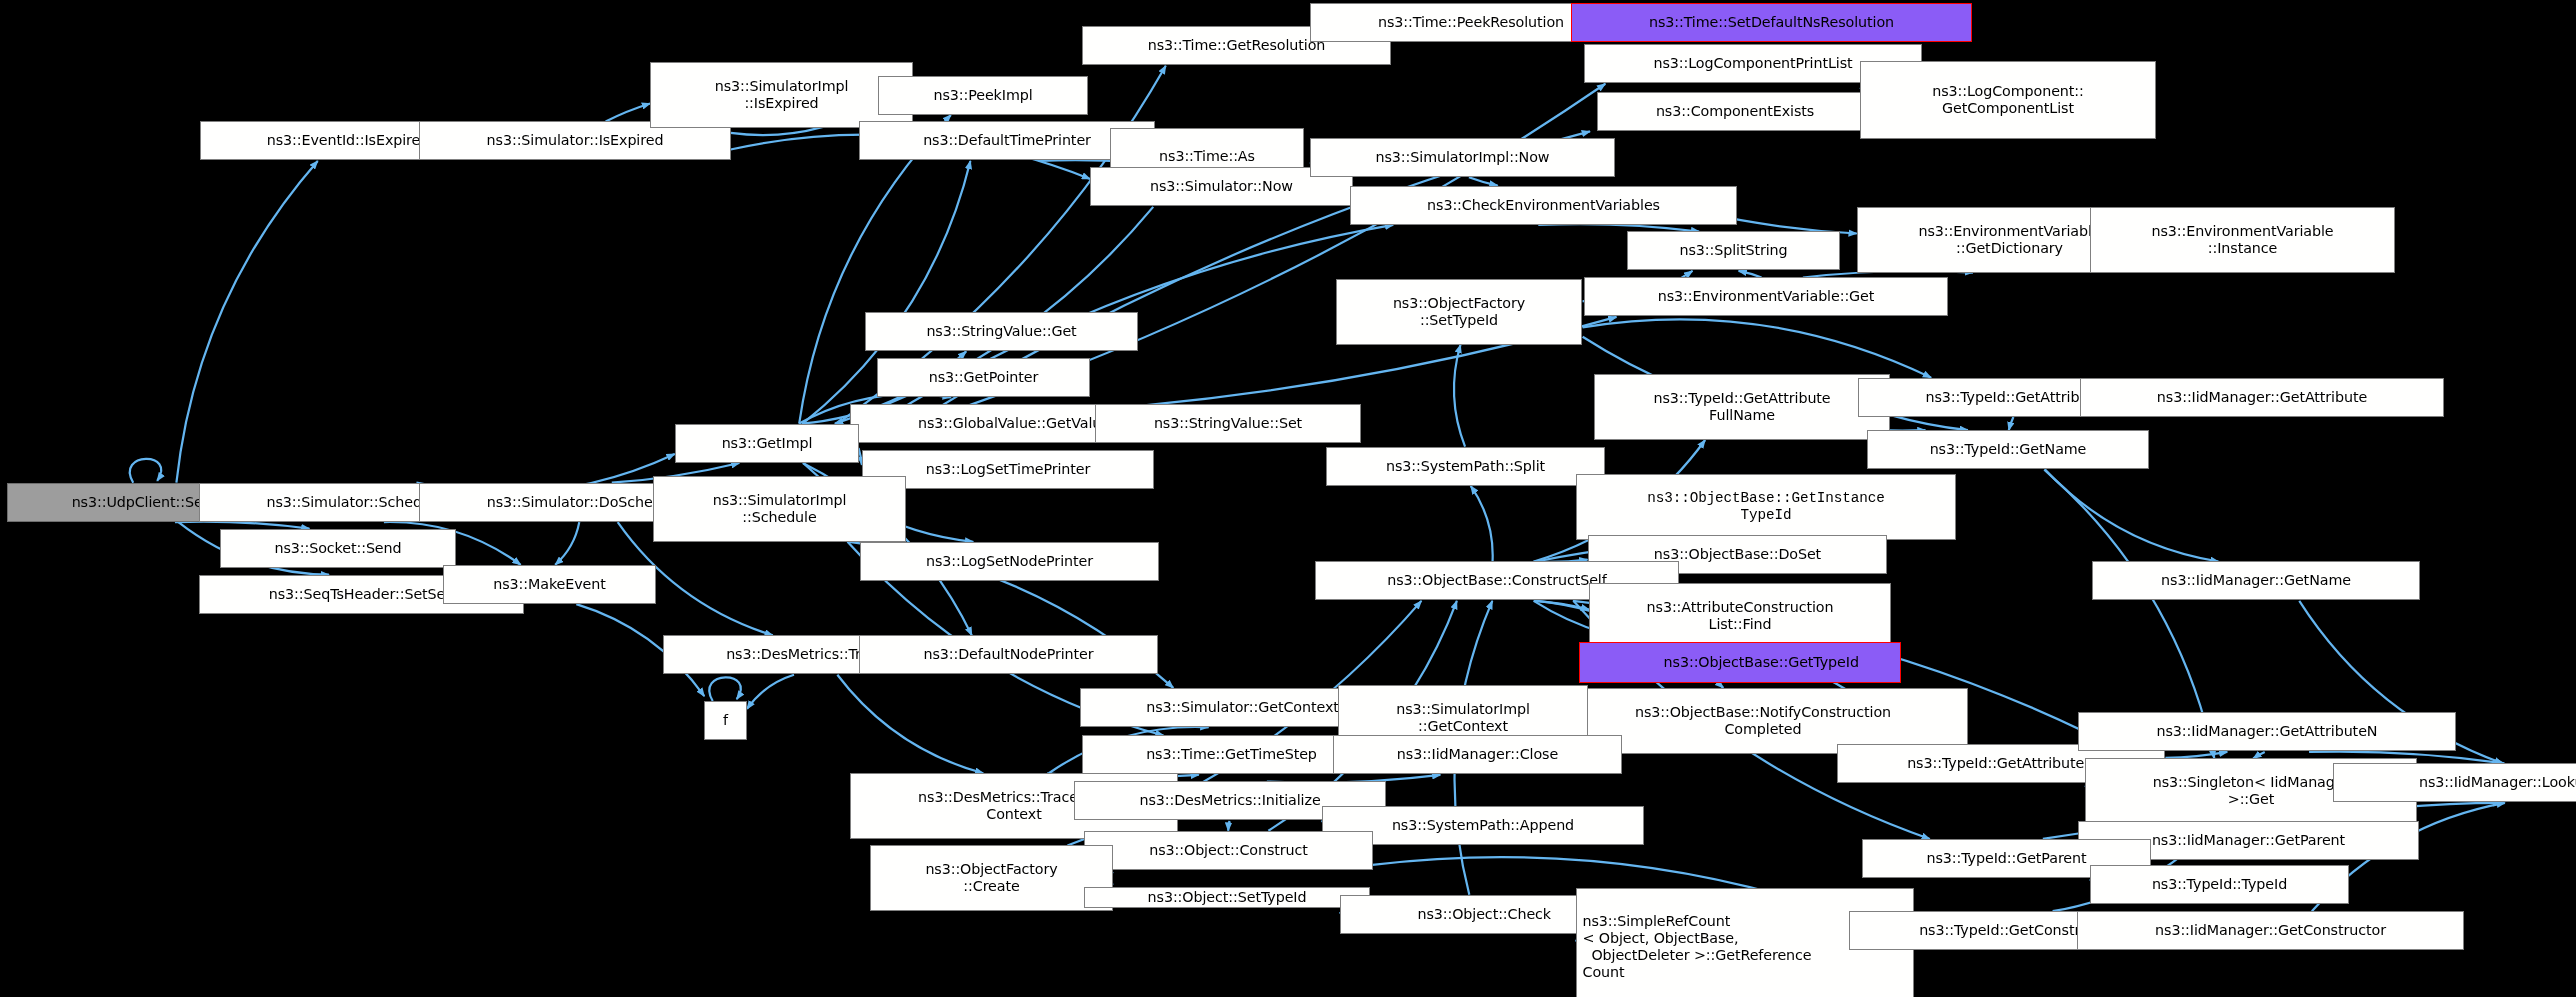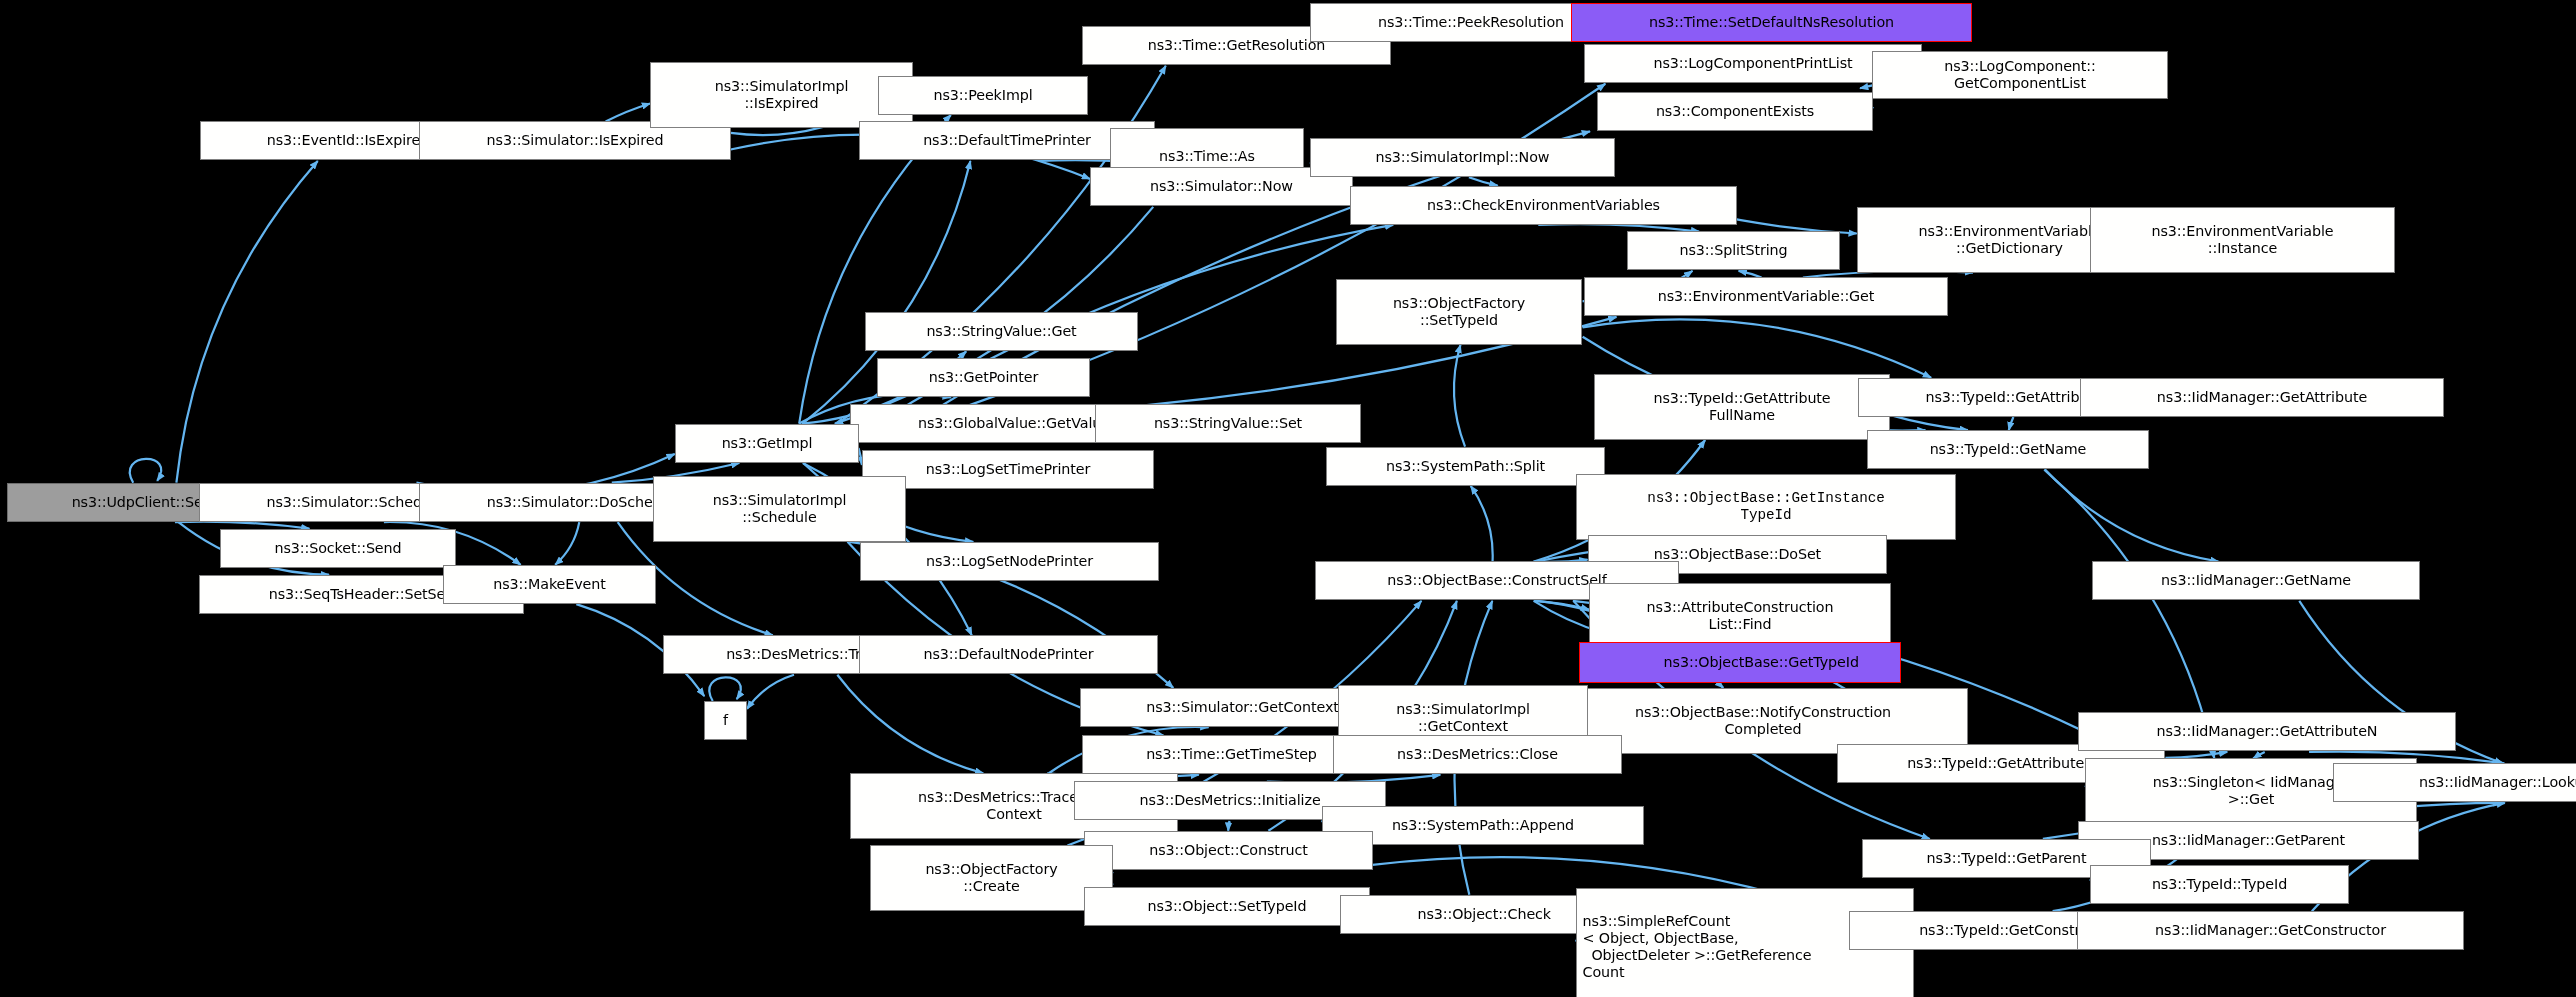--- a/index.html
+++ b/index.html
@@ -135,21 +135,21 @@
       <div class="node" style="left: 859px; top: 121px; width: 296px; height: 39px;">ns3::DefaultTimePrinter</div>
       <div class="node" style="left: 1110px; top: 128px; width: 194px; height: 57px;">ns3::Time::As</div>
       <div class="node" style="left: 1090px; top: 167px; width: 263px; height: 39px;">ns3::Simulator::Now</div>
       <div class="node" style="left: 1082px; top: 26px; width: 309px; height: 39px;">ns3::Time::GetResolution</div>
       <div class="node" style="left: 1310px; top: 3.3px; width: 322px; height: 39px;">ns3::Time::PeekResolution</div>
       <div class="node hl" style="left: 1571px; top: 3.3px; width: 401px; height: 39px;">ns3::Time::SetDefaultNsResolution</div>
       <div class="node" style="left: 1310px; top: 138px; width: 305px; height: 39px;">ns3::SimulatorImpl::Now</div>
       <div class="node" style="left: 1310px; top: 186px; width: 387px; height: 39px; margin-left: 40px;">ns3::CheckEnvironmentVariables</div>
       <div class="node" style="left: 1584px; top: 44px; width: 338px; height: 39px;">ns3::LogComponentPrintList</div>
       <div class="node" style="left: 1597px; top: 92px; width: 276px; height: 39px;">ns3::ComponentExists</div>
-      <div class="node" style="left: 1860px; top: 51px; width: 296px; height: 48px; margin-left: 12px;">ns3::LogComponent::
+      <div class="node" style="left: 1860px; top: 61px; width: 296px; height: 78px;">ns3::LogComponent::
 GetComponentList</div>
       <div class="node" style="left: 1627px; top: 231px; width: 213px; height: 39px;">ns3::SplitString</div>
       <div class="node" style="left: 1857px; top: 207px; width: 305px; height: 66px;">ns3::EnvironmentVariable
 ::GetDictionary</div>
       <div class="node" style="left: 2090px; top: 207px; width: 305px; height: 66px;">ns3::EnvironmentVariable
 ::Instance</div>
       <div class="node" style="left: 1584px; top: 277px; width: 364px; height: 39px;">ns3::EnvironmentVariable::Get</div>
       <div class="node" style="left: 1336px; top: 279px; width: 246px; height: 66px;">ns3::ObjectFactory
 ::SetTypeId</div>
       <div class="node" style="left: 865px; top: 312px; width: 273px; height: 39px;">ns3::StringValue::Get</div>
@@ -184,26 +184,26 @@
       <div class="node" style="left: 663px; top: 635px; width: 286px; height: 39px;">ns3::DesMetrics::Trace</div>
       <div class="node" style="left: 859px; top: 635px; width: 299px; height: 39px;">ns3::DefaultNodePrinter</div>
       <div class="node" style="left: 704px; top: 701px; width: 43px; height: 39px;">f</div>
       <div class="node" style="left: 1080px; top: 688px; width: 325px; height: 39px;">ns3::Simulator::GetContext</div>
       <div class="node" style="left: 1338px; top: 685px; width: 250px; height: 66px;">ns3::SimulatorImpl
 ::GetContext</div>
       <div class="node" style="left: 1082px; top: 735px; width: 299px; height: 39px;">ns3::Time::GetTimeStep</div>
       <div class="node" style="left: 850px; top: 773px; width: 328px; height: 66px;">ns3::DesMetrics::TraceWith
 Context</div>
       <div class="node" style="left: 1074px; top: 781px; width: 312px; height: 39px;">ns3::DesMetrics::Initialize</div>
-      <div class="node" style="left: 1333px; top: 735px; width: 289px; height: 39px;">ns3::DesMetrics::Close</div>
+      <div class="node" style="left: 1333px; top: 735px; width: 289px; height: 39px;">ns3::IidManager::Close</div>
       <div class="node" style="left: 1322px; top: 806px; width: 322px; height: 39px;">ns3::SystemPath::Append</div>
       <div class="node" style="left: 1084px; top: 831px; width: 289px; height: 39px;">ns3::Object::Construct</div>
       <div class="node" style="left: 870px; top: 845px; width: 243px; height: 66px;">ns3::ObjectFactory
 ::Create</div>
-      <div class="node" style="left: 1084px; top: 887px; width: 286px; height: 39px;">ns3::Object::SetTypeId</div>
+      <div class="node" style="left: 1084px; top: 887px; width: 286px; height: 21px;">ns3::Object::SetTypeId</div>
       <div class="node" style="left: 1340px; top: 895px; width: 250px; height: 39px; padding-left: 44px;">ns3::Object::Check</div>
       <div class="node lefty" style="left: 1576px; top: 888px; width: 338px; height: 118px;">ns3::SimpleRefCount
 &lt; Object, ObjectBase,
   ObjectDeleter &gt;::GetReference
 Count</div>
       <div class="node" style="left: 1837px; top: 744px; width: 328px; height: 39px;">ns3::TypeId::GetAttributeN</div>
       <div class="node" style="left: 2078px; top: 712px; width: 378px; height: 39px;">ns3::IidManager::GetAttributeN</div>
       <div class="node" style="left: 2085px; top: 758px; width: 332px; height: 66px;">ns3::Singleton&lt; IidManager
 &gt;::Get</div>
       <div class="node" style="left: 2333px; top: 763px; width: 427px; height: 39px;">ns3::IidManager::LookupInformation</div>

